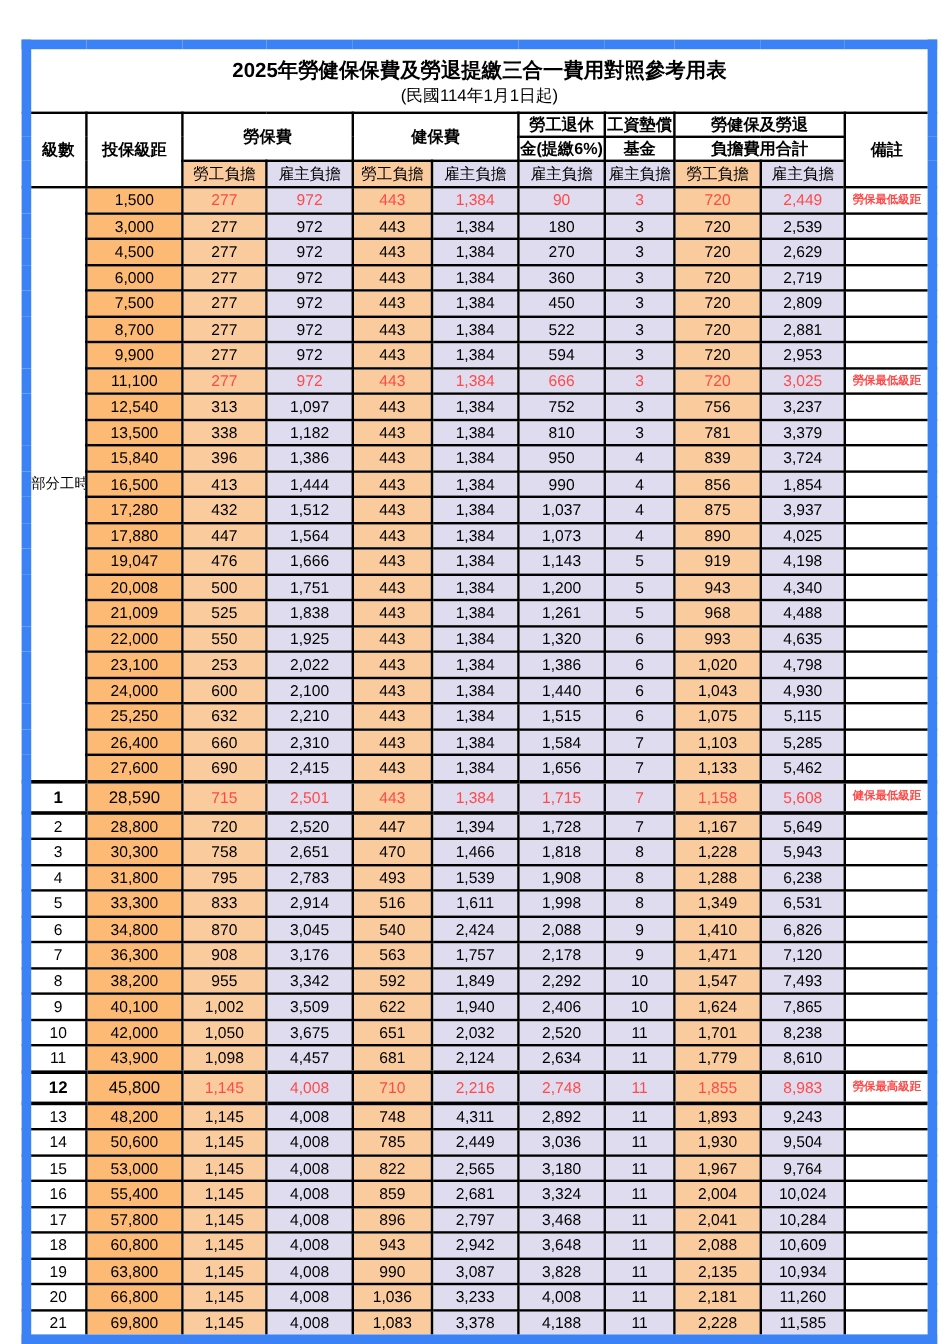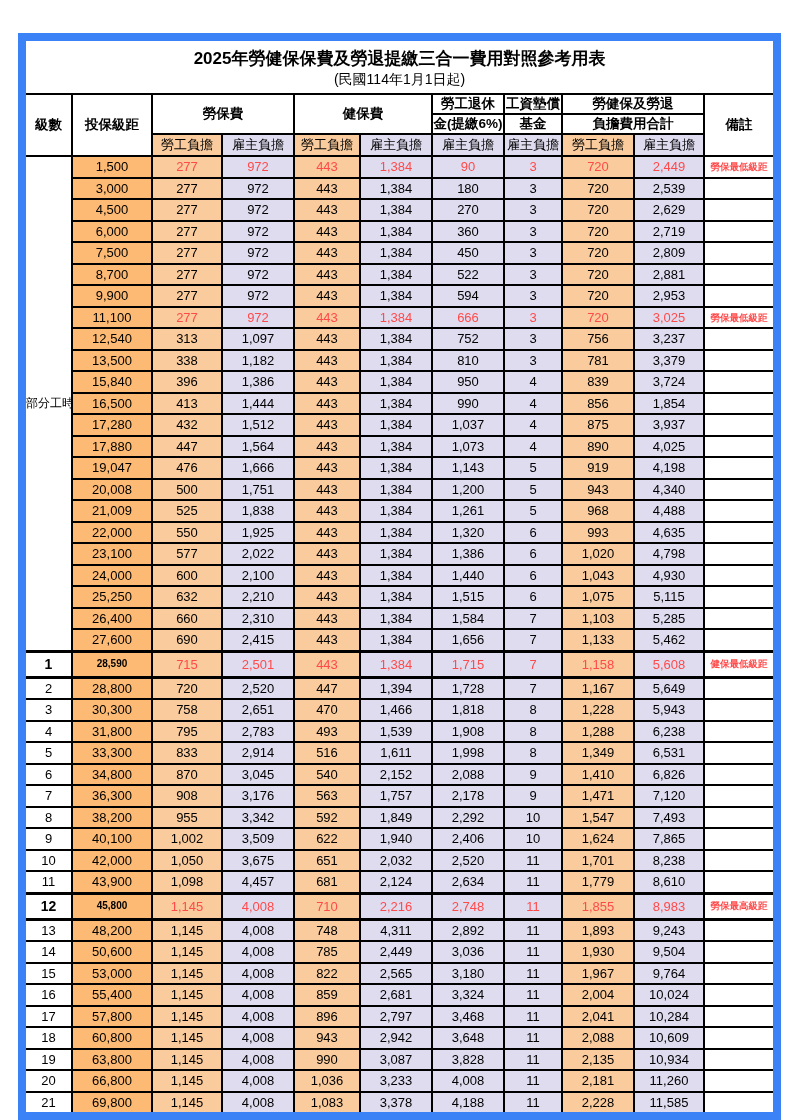--- a/index.html
+++ b/index.html
@@ -25,21 +25,21 @@
   th.h-sub  { font-size:13px; height:20px; font-weight:normal; }
   th.c-w, td.c-w { background:#F9CB9D; }
   th.c-e, td.c-e { background:#E0DCF0; }
   tbody td { height:19.5px; font-size:13px; line-height:1; }
   td.level { font-size:13px; background:#fff; }
   td.part-time { font-size:12px; letter-spacing:0;margin-left:46px; }
   td.bracket { font-size:13px; background:#fdba74; }
   td.remark { font-size:9.5px; font-weight:bold; color:#FF4A4A; background:#fff; }
   tr.hl td.c-w, tr.hl td.c-e { color:#FF4A4A; }
   tr.major td { border-top:3px solid #000; border-bottom:3px solid #000; height:23px; }
-  tr.major td.bracket { font-size:10px; font-weight:bold; }
+  tr.major td.bracket { font-size:14px; font-weight:normal; }
   tr.major td.level { font-size:14px; font-weight:bold; }
 </style>
 </head>
 <body>
 
 <div class="wrap">
   <table class="sheet">
     <colgroup>
       <col style="width:50px">
         <col style="width:80px">
@@ -299,21 +299,21 @@
           <td class="c-w">443</td>
           <td class="c-e">1,384</td>
           <td class="c-e">1,320</td>
           <td class="c-e">6</td>
           <td class="c-w">993</td>
           <td class="c-e">4,635</td>
           <td class="remark"></td>
         </tr>
         <tr>
           <td class="bracket">23,100</td>
-          <td class="c-w">577</td>
+          <td class="c-w">253</td>
           <td class="c-e">2,022</td>
           <td class="c-w">443</td>
           <td class="c-e">1,384</td>
           <td class="c-e">1,386</td>
           <td class="c-e">6</td>
           <td class="c-w">1,020</td>
           <td class="c-e">4,798</td>
           <td class="remark"></td>
         </tr>
         <tr>
@@ -428,21 +428,21 @@
           <td class="c-w">1,349</td>
           <td class="c-e">6,531</td>
           <td class="remark"></td>
         </tr>
         <tr>
           <td class="level">6</td>
           <td class="bracket">34,800</td>
           <td class="c-w">870</td>
           <td class="c-e">3,045</td>
           <td class="c-w">540</td>
-          <td class="c-e">2,152</td>
+          <td class="c-e">2,424</td>
           <td class="c-e">2,088</td>
           <td class="c-e">9</td>
           <td class="c-w">1,410</td>
           <td class="c-e">6,826</td>
           <td class="remark"></td>
         </tr>
         <tr>
           <td class="level">7</td>
           <td class="bracket">36,300</td>
           <td class="c-w">908</td>

